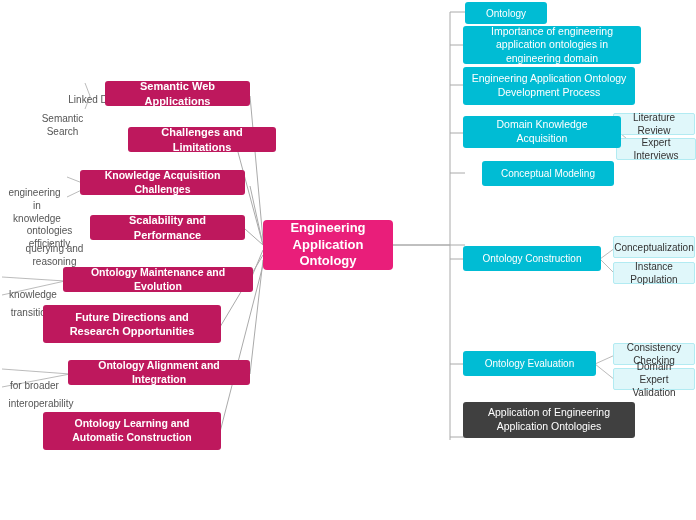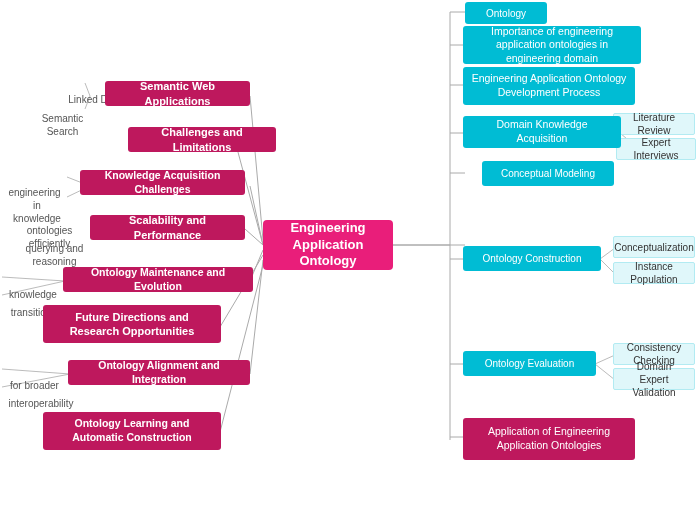--- a/index.html
+++ b/index.html
@@ -171,15 +171,15 @@
   <div class="node node-tertiary" style="left:613px; top:113px; width:82px; height:22px;">Literature Review</div>
   <div class="node node-tertiary" style="left:616px; top:138px; width:80px; height:22px;">Expert Interviews</div>
   <div class="node node-secondary" style="left:463px; top:116px; width:158px; height:32px; background:#00bcd4; color:white; font-size:10.5px;">Domain Knowledge Acquisition</div>
   <div class="node node-secondary" style="left:463px; top:161px; width:132px; height:25px; background:#00bcd4; color:white;margin-left:19px;">Conceptual Modeling</div>
   <div class="node node-tertiary" style="left:613px; top:236px; width:82px; height:22px;">Conceptualization</div>
   <div class="node node-tertiary" style="left:613px; top:262px; width:82px; height:22px;">Instance Population</div>
   <div class="node node-secondary" style="left:463px; top:246px; width:138px; height:25px; background:#00bcd4; color:white;">Ontology Construction</div>
   <div class="node node-tertiary" style="left:613px; top:343px; width:82px; height:22px;">Consistency Checking</div>
   <div class="node node-tertiary" style="left:613px; top:368px; width:82px; height:22px;">Domain Expert Validation</div>
   <div class="node node-secondary" style="left:463px; top:351px; width:133px; height:25px; background:#00bcd4; color:white;">Ontology Evaluation</div>
-  <div class="node node-secondary" style="left:463px; top:418px; width:172px; height:42px; background:#be185d; color:white; font-size:10.5px;">Application of Engineering Application Ontologies</div>
+  <div class="node node-secondary" style="left:463px; top:402px; width:172px; height:36px; background:#404040; color:white; font-size:10.5px;">Application of Engineering Application Ontologies</div>
 
 </div>
 
 </body></html>

